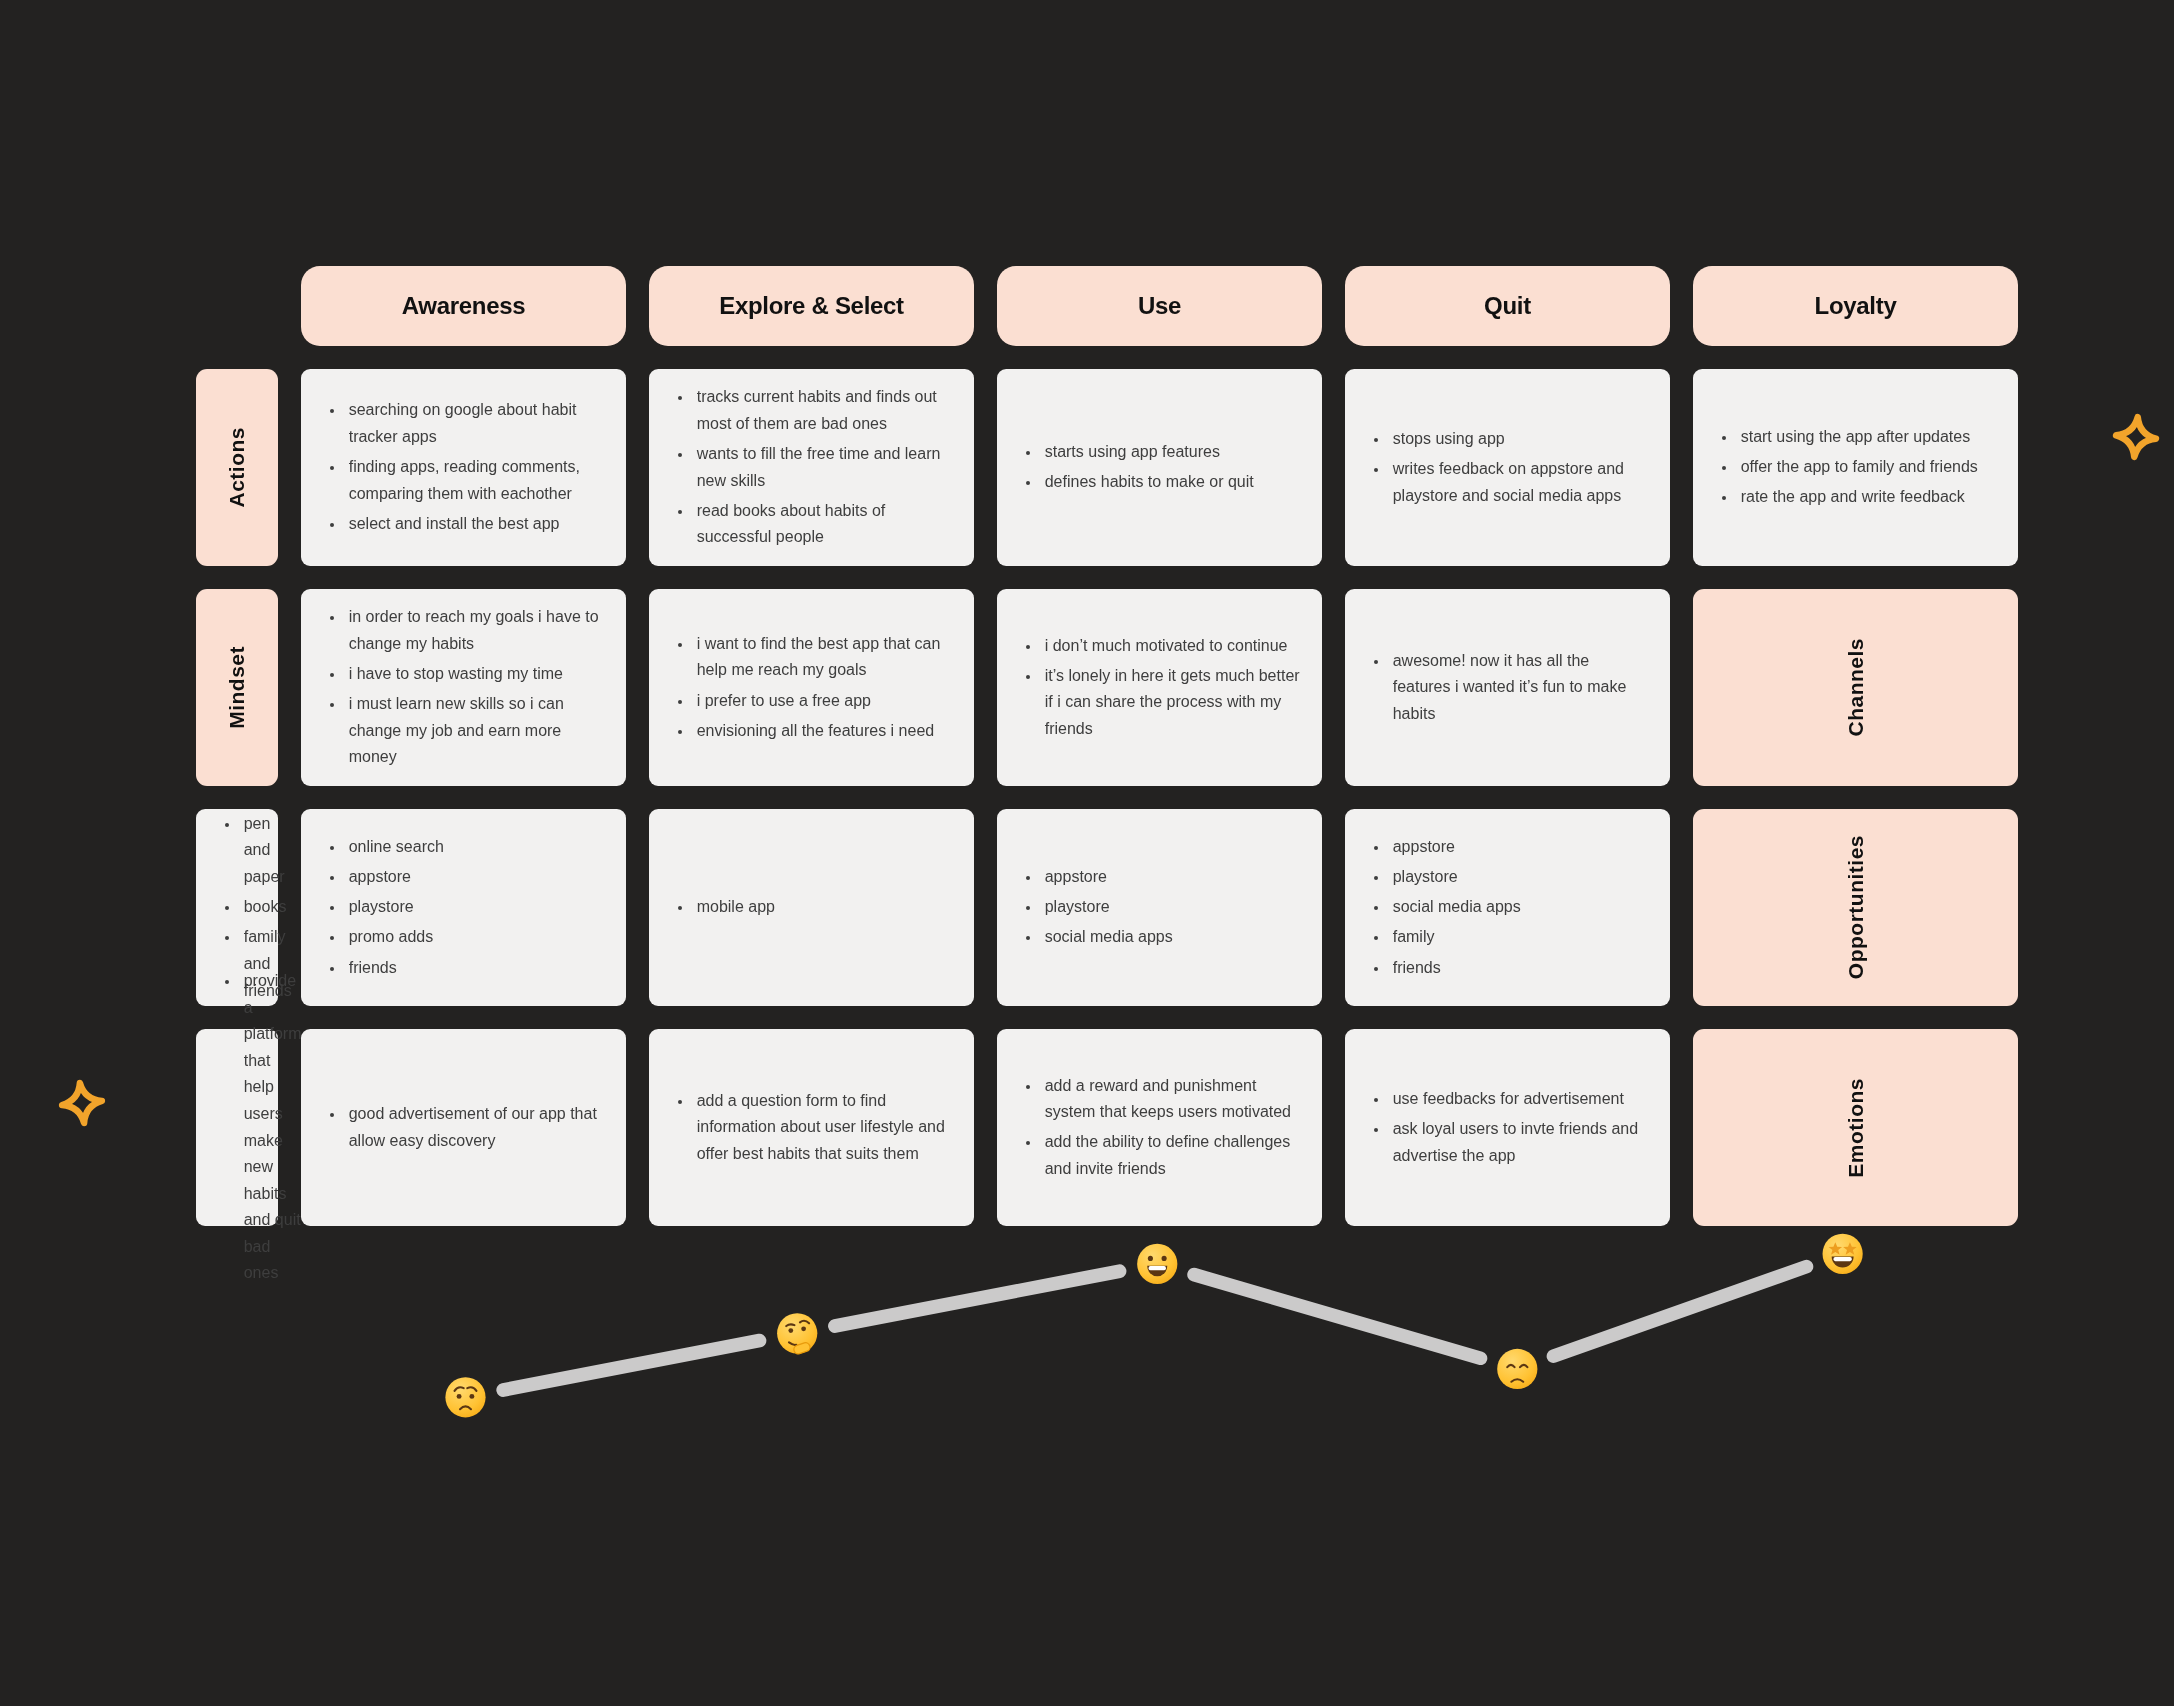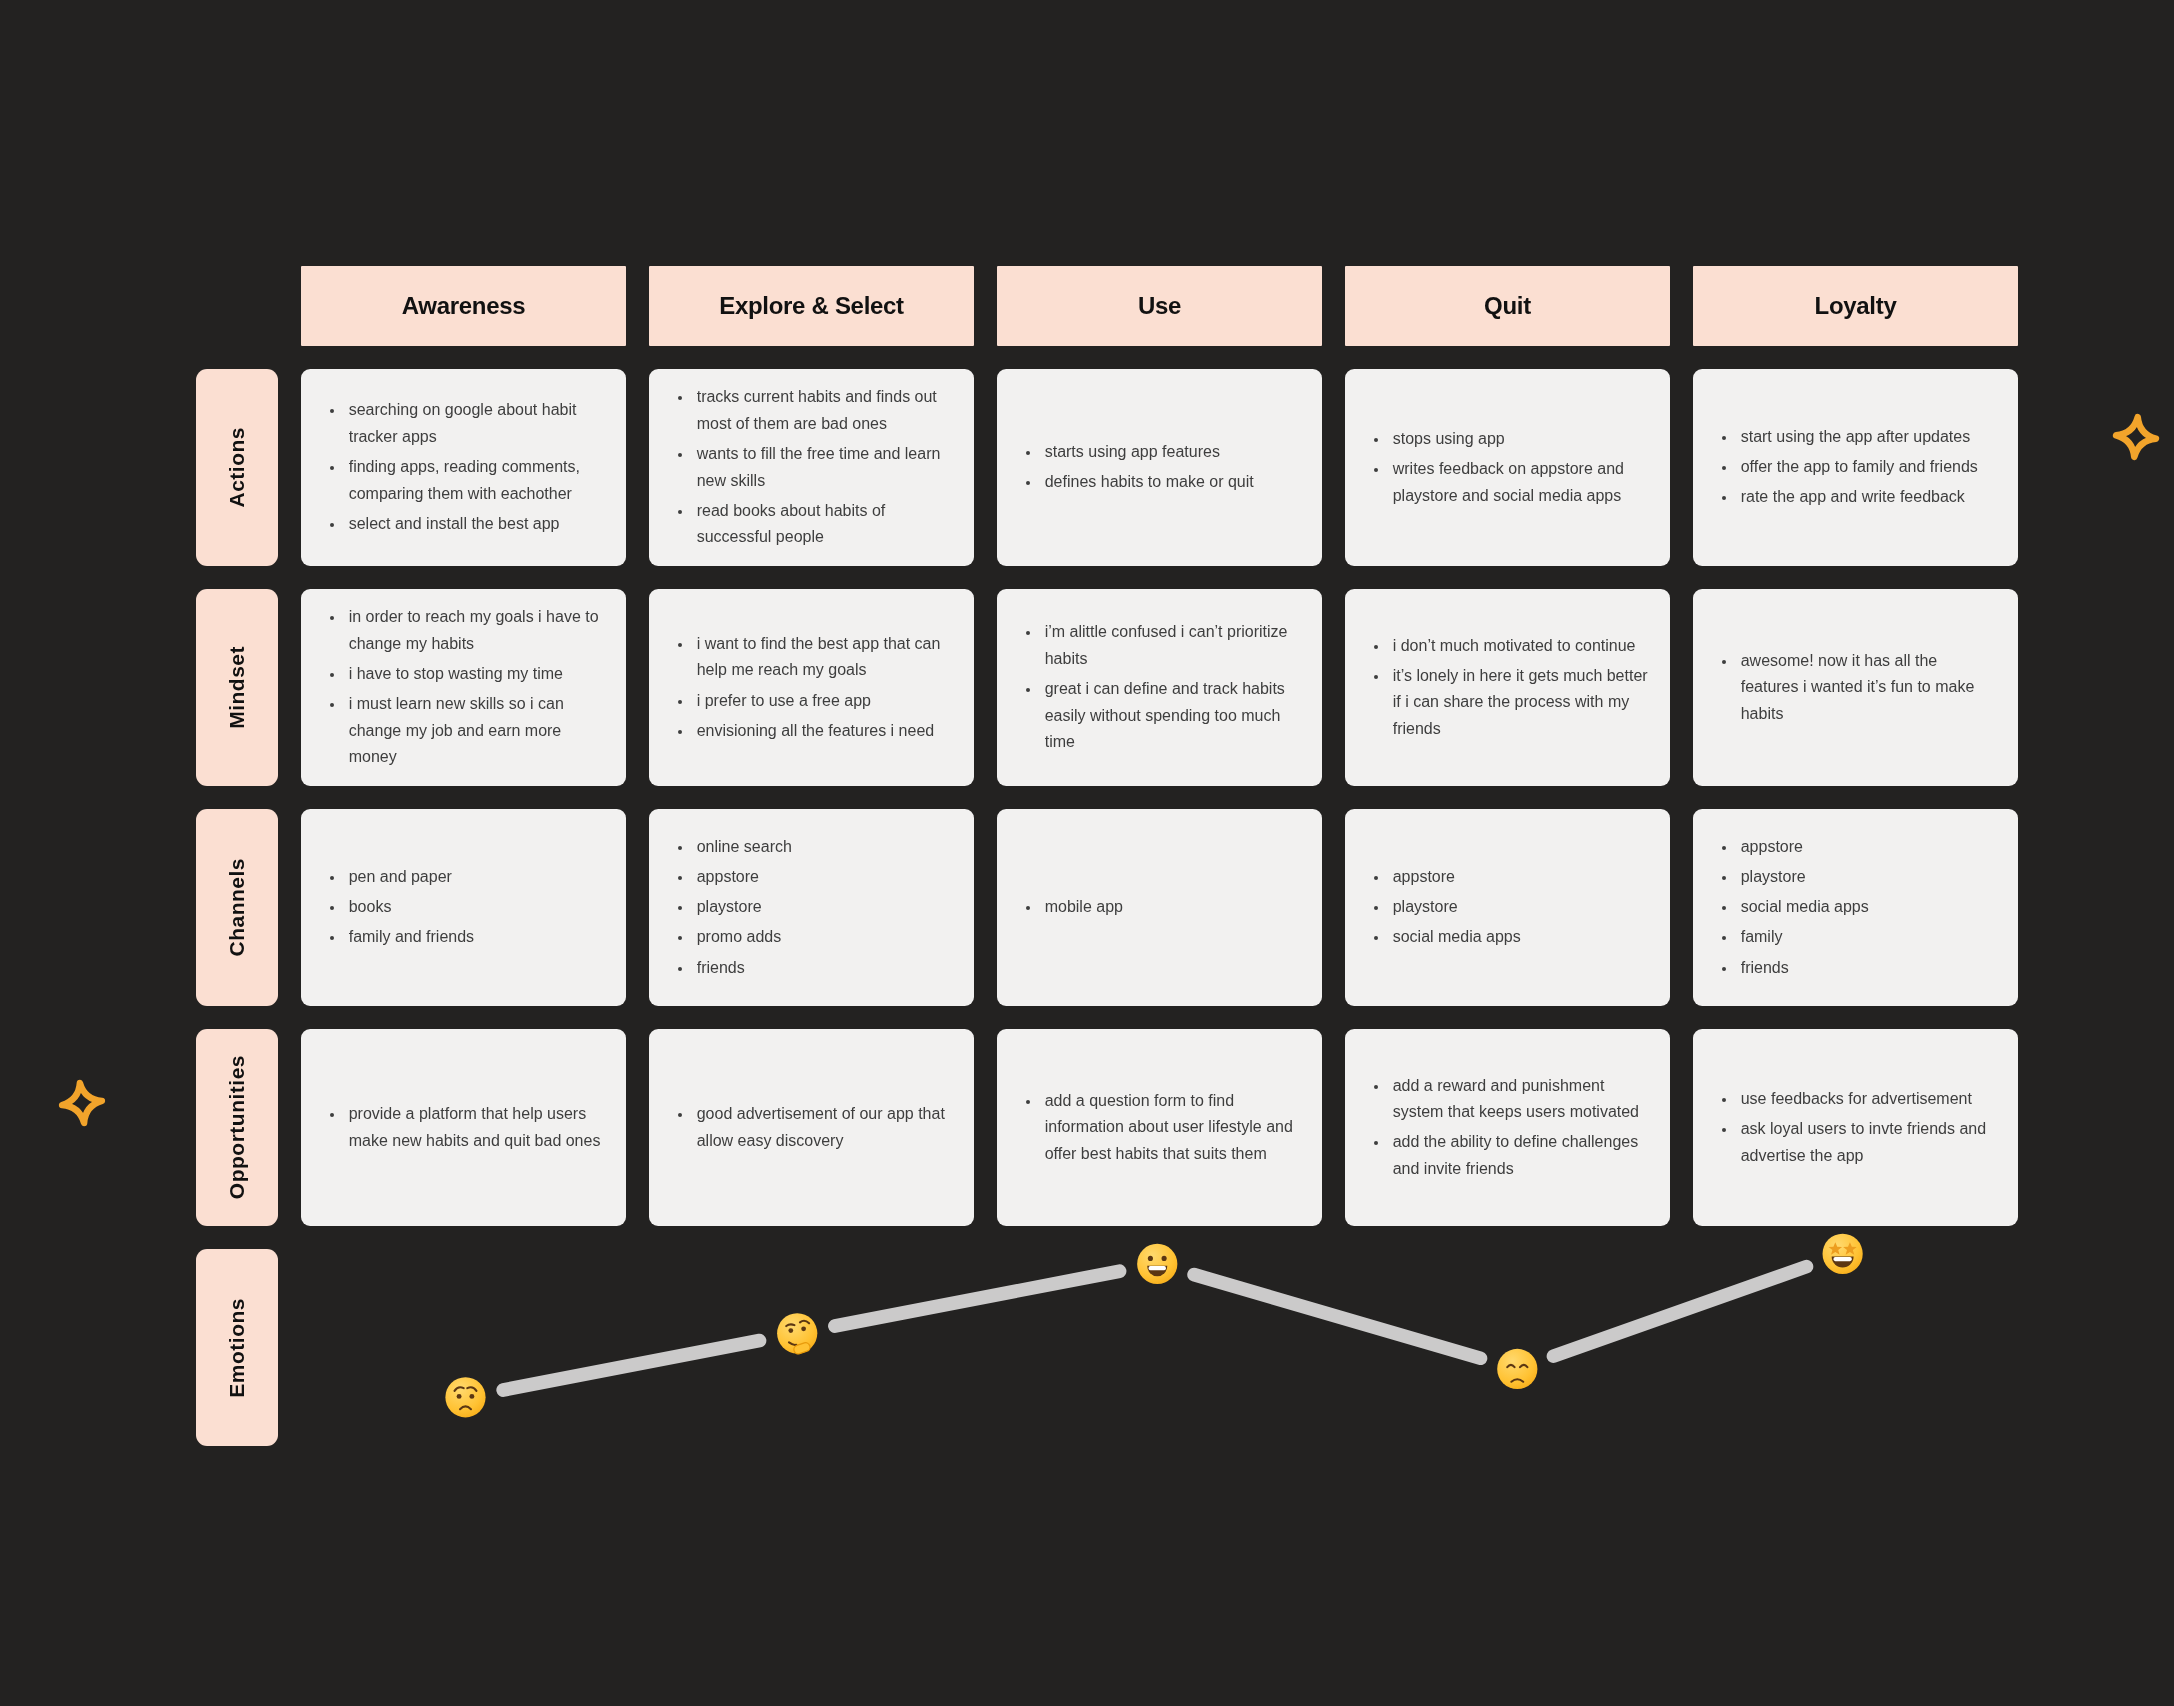--- a/index.html
+++ b/index.html
@@ -22,21 +22,21 @@
     position: absolute;
     left: 196px;
     top: 266px;
     display: grid;
     grid-template-columns: 82px repeat(5, 325px);
     grid-template-rows: 80px repeat(5, 197px);
     gap: 23px;
   }
   .stage-header {
     background: #fbdfd2;
-    border-radius: 1px;
+    border-radius: 19px;
     display: flex;
     align-items: center;
     justify-content: center;
     font-size: 24px;
     font-weight: 700;
     letter-spacing: -0.3px;
     color: #111111;
   }
   .row-label {
     background: #fbdfd2;
@@ -146,26 +146,20 @@
           <li>in order to reach my goals i have to change my habits</li>
           <li>i have to stop wasting my time</li>
           <li>i must learn new skills so i can change my job and earn more money</li>
         </ul>
       </div>
       <div class="card">
         <ul>
           <li>i want to find the best app that can help me reach my goals</li>
           <li>i prefer to use a free app</li>
           <li>envisioning all the features i need</li>
-        </ul>
-      </div>
-      <div class="card">
-        <ul>
-          <li>i’m alittle confused i can’t prioritize habits</li>
-          <li>great i can define and track habits easily without spending too much time</li>
         </ul>
       </div>
       <div class="card">
         <ul>
           <li>i don’t much motivated to continue</li>
           <li>it’s lonely in here it gets much better if i can share the process with my friends</li>
         </ul>
       </div>
       <div class="card">
         <ul>

